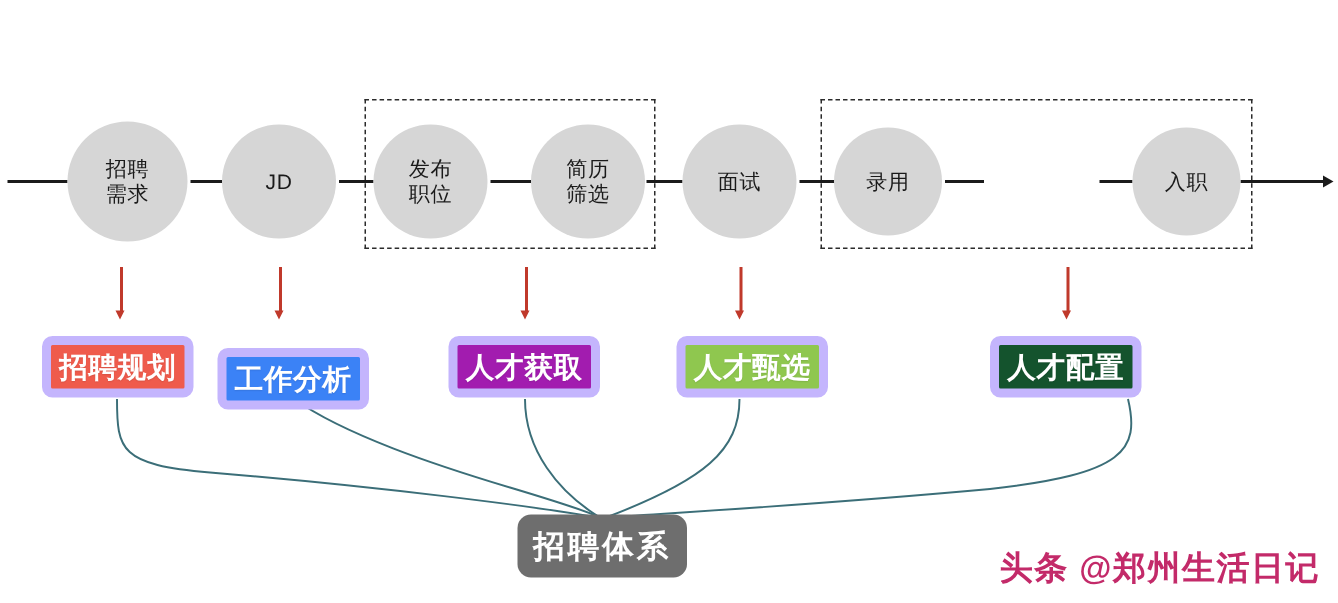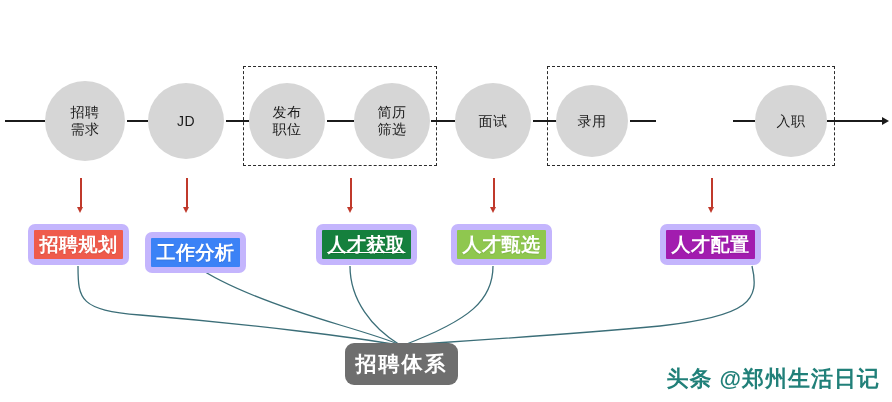--- a/index.html
+++ b/index.html
@@ -110,21 +110,21 @@
     height: 402px;
     pointer-events: none;
   }
   
   #watermark {
     position: absolute;
     right: 12px;
     bottom: 8px;
     font-size: 22px;
     font-weight: bold;
-    color: #0f766e;
+    color: #be185d;
     letter-spacing: 1px;
     opacity: 0.92;
     white-space: nowrap;
   }
 </style>
 </head>
 <body>
 
 <div id="canvas">
 
@@ -191,27 +191,27 @@
 
   <div class="vArrow" style="left:711px; top:178px; height:30px;"></div>
   <div class="vArrowHead" style="left:708px; top:207px;"></div>
 
   <div class="cbox" style="left:28px; top:224px; width:101px; height:41px; background:#ef5b4c;">
     <span>招聘规划</span>
   </div>
   <div class="cbox" style="left:145px; top:232px; width:101px; height:41px; background:#3b82f6;">
     <span>工作分析</span>
   </div>
-  <div class="cbox" style="left:316px; top:224px; width:101px; height:41px; background:#15803d;text-decoration:underline;">
+  <div class="cbox" style="left:299px; top:224px; width:101px; height:41px; background:#a21caf;">
     <span>人才获取</span>
   </div>
   <div class="cbox" style="left:451px; top:224px; width:101px; height:41px; background:#8fc74f;">
     <span>人才甄选</span>
   </div>
-  <div class="cbox" style="left:660px; top:224px; width:101px; height:41px; background:#a21caf;">
+  <div class="cbox" style="left:660px; top:224px; width:101px; height:41px; background:#14532d;">
     <span>人才配置</span>
   </div>
 
   <div id="summary-box" style="left:345px; top:343px; width:113px; height:42px;">
     <span>招聘体系</span>
   </div>
 
   <div id="watermark">头条 @郑州生活日记</div>
 
 </div>

